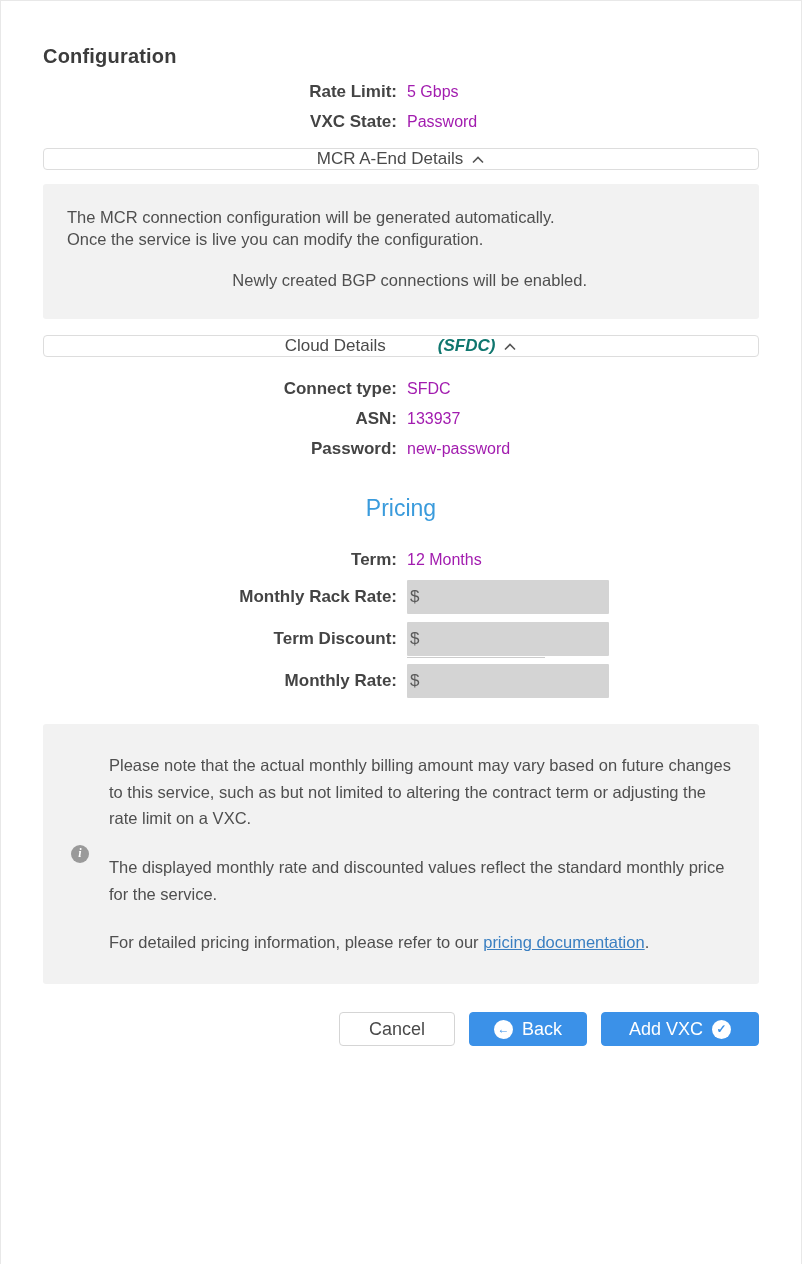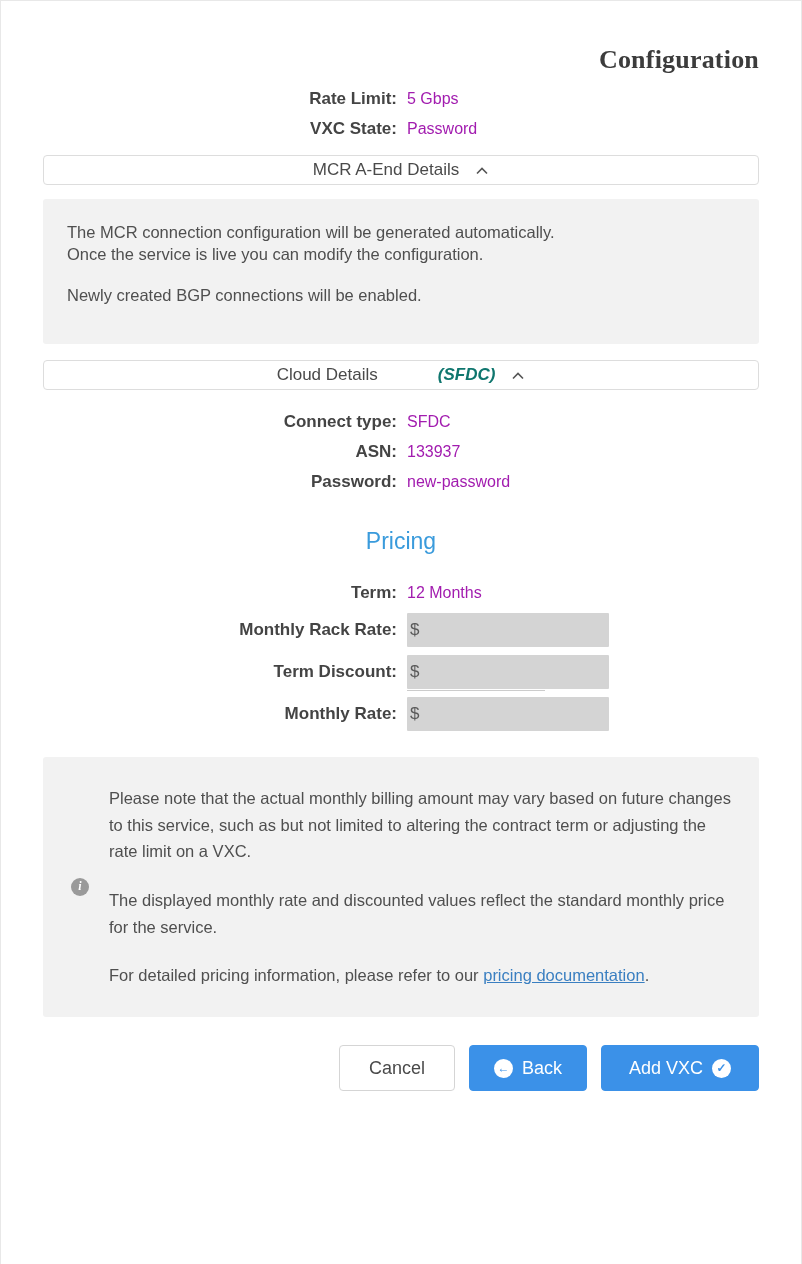--- a/index.html
+++ b/index.html
@@ -44,26 +44,25 @@
     position: absolute;
     left: 1px;
     top: 1px;
     width: 800px;
     padding: 0 42px;
   }
 
   h1.title {
     margin: 0;
     padding: 44px 0 14px 0;
-    text-align: right;
-    font-size: 26px;
+    text-align: left;
+    font-size: 20px;
     font-weight: bold;
     color: #3c3c3c;
     letter-spacing: 0.2px;
-    font-family: Liberation Serif, serif;
   }
 
   
   .kv {
     display: flex;
     align-items: baseline;
     margin: 0 0 10px 0;
   }
   .kv .k {
     width: 364px;
@@ -76,28 +75,28 @@
   }
   .kv .v {
     font-size: 16px;
     color: #a21caf;
     text-align: left;
   }
 
   
   .section-bar {
     margin: 16px 0 0 0;
-    height: 30px;
+    height: 22px;
     border: 1px solid #dddddd;
     border-radius: 4px;
     background: #ffffff;
     display: flex;
     align-items: center;
     justify-content: center;
-    gap: 16px;
+    gap: 8px;
     cursor: pointer;
   }
   .section-bar .sec-label {
     font-size: 17px;
     color: #4a4a4a;
   }
   .section-bar .sec-sub {
     font-size: 17px;
     color: #0f766e;
     font-style: italic;
@@ -119,21 +118,21 @@
     border-radius: 3px;
     padding: 22px 24px;
   }
   .grey-panel p {
     margin: 0 0 18px 0;
     font-size: 16.5px;
     line-height: 1.35;
     color: #4f4f4f;
     max-width: 520px;
   }
-  .grey-panel p:last-child { margin-bottom: 16px; }
+  .grey-panel p:last-child { margin-bottom: 6px; text-align: right; }
 
   h2.pricing {
     margin: 36px 0 28px 0;
     text-align: center;
     font-size: 23px;
     font-weight: normal;
     color: #3a9bdc;
   }
 
   
@@ -220,21 +219,21 @@
     padding-bottom: 30px;
   }
   .btn {
     border-radius: 4px;
     font-size: 18px;
     cursor: pointer;
     display: inline-flex;
     align-items: center;
     justify-content: center;
     gap: 9px;
-    height: 46px;
+    height: 34px;
   }
   .btn-cancel {
     background: #ffffff;
     border: 1px solid #d5d5d5;
     color: #4a4a4a;
     width: 116px;
   }
   .btn-back {
     background: #3b91e8;
     border: 1px solid #3b91e8;

